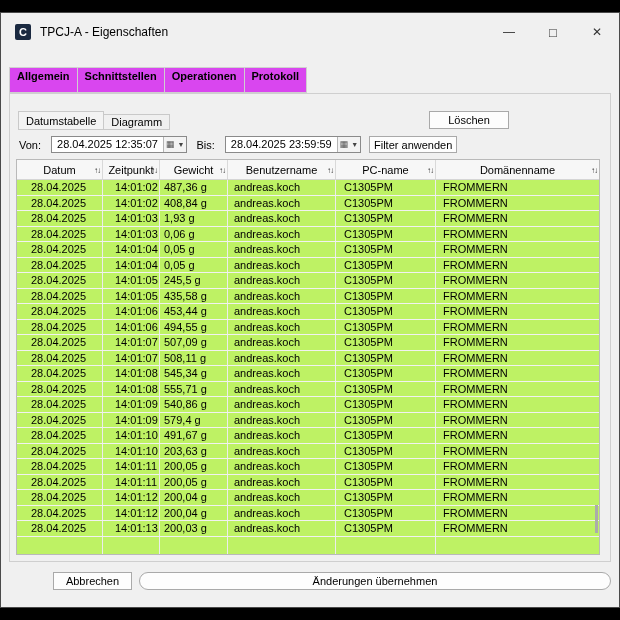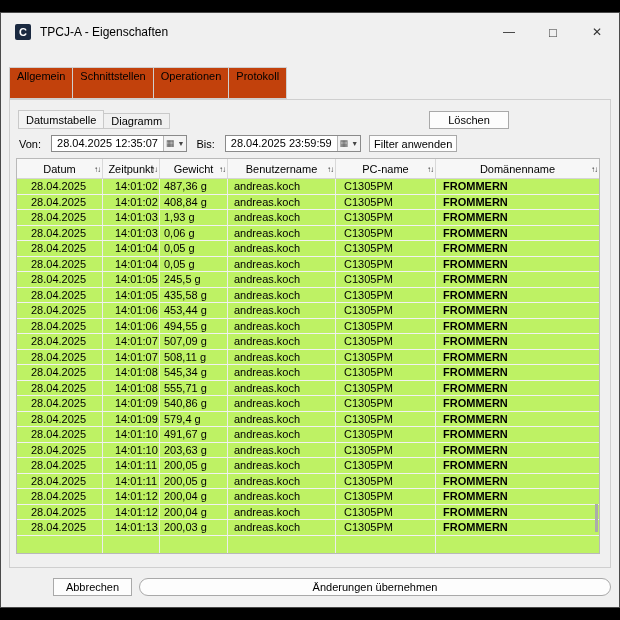--- a/index.html
+++ b/index.html
@@ -17,34 +17,34 @@
     width:16px;height:16px;background:#1a2940;border-radius:2px;color:#fff;
     font-size:11px;font-weight:bold;display:flex;align-items:center;justify-content:center;flex:0 0 auto;
   }
   .title{margin-left:9px;font-size:12px;white-space:nowrap;}
   .win-controls{margin-left:auto;display:flex;align-items:center;height:100%;}
   .win-btn{width:44px;height:32px;display:flex;align-items:center;justify-content:center;font-size:12px;color:#333;cursor:default;}
   .win-btn.max{font-size:13px;}
   
   .tabstrip{display:flex;align-items:flex-end;padding-left:8px;margin-top:16px;position:relative;z-index:2;}
   .tab{
-    font-size:11px;height:32px;line-height:17px;padding:0 7px;background:#c2410c;
-    border:1px solid #cfcfcf;margin-right:-1px;white-space:nowrap;box-sizing:border-box;
+    font-size:11px;height:26px;line-height:17px;padding:0 7px;background:#d946ef;
+    border:1px solid #cfcfcf;margin-right:-1px;white-space:nowrap;box-sizing:border-box;font-weight:bold;
   }
   .tab.active{
     height:21px;line-height:20px;background:#f0f0f0;border-bottom:1px solid #f0f0f0;
     margin-bottom:-1px;z-index:3;position:relative;font-weight:normal;
   }
   .panel{
     margin:0 8px;height:469px;background:#f0f0f0;border:1px solid #cfcfcf;
     box-sizing:border-box;padding:8px 6px 0 6px;position:relative;z-index:1;
   }
   .description{font-size:11px;margin:1px 0 0 3px;white-space:nowrap;}
   
-  .subtab-row{display:flex;align-items:center;margin-top:2px;padding-left:2px;}
+  .subtab-row{display:flex;align-items:flex-start;margin-top:9px;padding-left:2px;}
   .subtab{
     font-size:11px;height:16px;line-height:15px;padding:0 7px;background:#f0f0f0;
     border:1px solid #c9c9c9;margin-right:-1px;box-sizing:border-box;
   }
   .subtab.active{height:19px;line-height:18px;z-index:2;position:relative;background:#f3f3f3;}
   .btn{
     font-size:11px;background:#fdfdfd;border:1px solid #a9a9a9;height:18px;
     padding:0 10px;box-sizing:border-box;line-height:16px;cursor:default;
   }
   .delete-btn{margin-left:auto;margin-right:95px;width:80px;text-align:center;}
@@ -81,21 +81,21 @@
   .td{
     font-size:11px;line-height:14.5px;border-right:1px solid #ececec;box-sizing:border-box;
     white-space:nowrap;overflow:hidden;
   }
   .col0{width:86px;}.col1{width:57px;}.col2{width:68px;}.col3{width:108px;}.col4{width:100px;}.col5{flex:1;}
   .td.col0{padding-left:14px;}
   .td.col1{padding-left:12px;}
   .td.col2{padding-left:4px;}
   .td.col3{padding-left:6px;}
   .td.col4{padding-left:8px;}
-  .td.col5{padding-left:7px;font-weight:bold;}
+  .td.col5{padding-left:7px;}
   .th.col5,.td.col5{border-right:none;}
   .vscroll-thumb{position:absolute;right:1px;top:345px;width:3px;height:28px;background:#ababab;}
   
   .footer{display:flex;margin:10px 8px 0 8px;padding-left:44px;}
   .cancel-btn{width:79px;text-align:center;padding:0;}
   .apply-btn{flex:1;margin-left:7px;text-align:center;padding:0;border-radius:9px;}
 </style>
 </head>
 <body>
 

